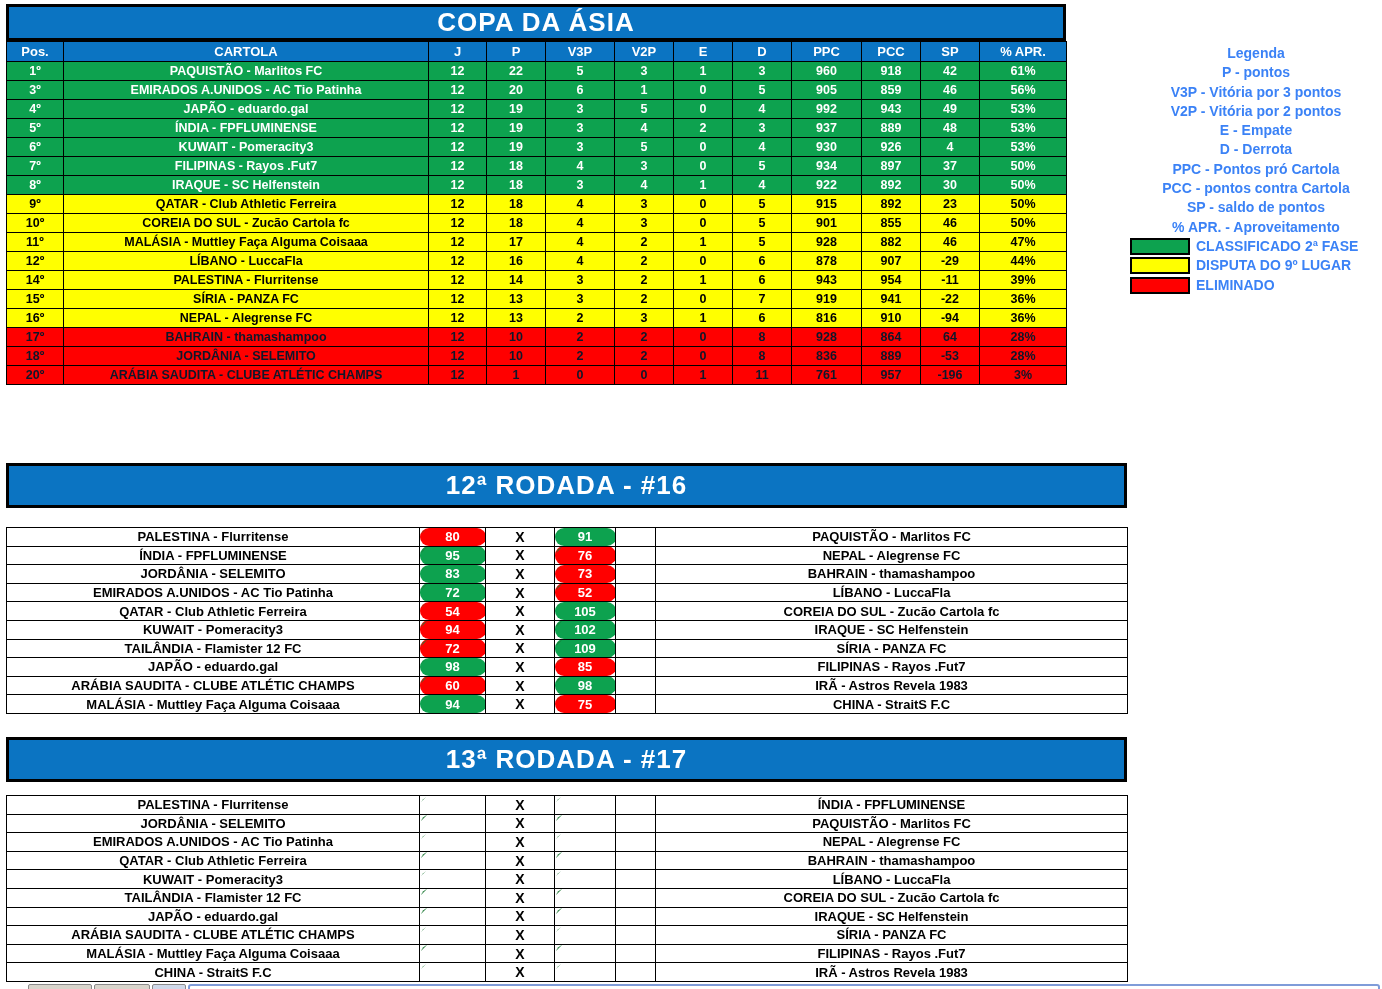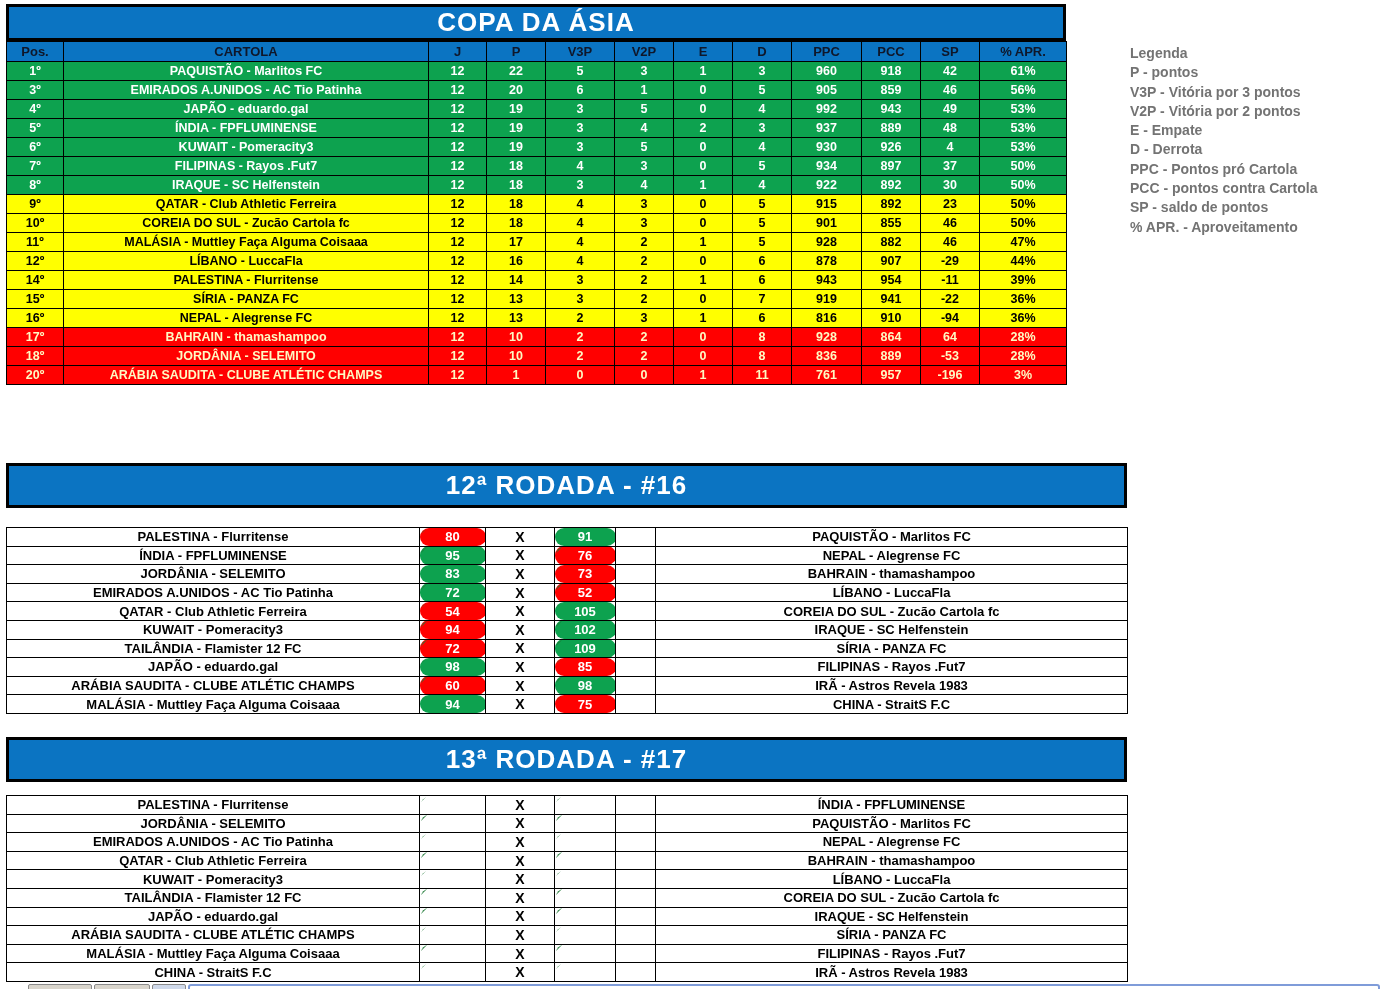--- a/index.html
+++ b/index.html
@@ -17,26 +17,26 @@
   #round-banner-0{left:6px;top:463px;width:1121px;height:45px;}
   #round-banner-1{left:6px;top:737px;width:1121px;height:45px;}
   
   #standings-table{
     position:absolute;left:6px;top:41px;width:1060px;border-collapse:collapse;table-layout:fixed;
   }
   #standings-table th,#standings-table td{
     border:1px solid #000;text-align:center;padding:0 2px;height:19px;
     font-size:12.5px;font-weight:700;white-space:nowrap;overflow:hidden;box-sizing:border-box;
   }
-  #standings-table th{background:var(--blue);color:#0f172a;height:20px;font-size:13px;}
+  #standings-table th{background:var(--blue);color:#ffffff;height:20px;font-size:13px;}
   tr.st-green td{background:var(--green);color:#fff;}
   tr.st-yellow td{background:var(--yellow);color:#000;}
-  tr.st-red td{background:var(--red);color:#fef9c3;}
+  tr.st-red td{background:var(--red);color:#0f172a;}
   
-  #legend{position:absolute;left:1130px;top:44px;width:252px;color:#737373;}
+  #legend{position:absolute;left:1130px;top:44px;width:252px;color:#3b82f6;text-align:center;}
   .legend-line{font-size:14px;line-height:19.3px;white-space:nowrap;font-weight:700;}
   .legend-status-row{display:flex;align-items:center;height:19.3px;}
   .sw{width:60px;height:17px;border:2px solid #000;margin-right:6px;box-sizing:border-box;flex:0 0 auto;}
   .sw-green{background:var(--green);}
   .sw-yellow{background:var(--yellow);}
   .sw-red{background:var(--red);}
   
   .matches-table{
     position:absolute;left:6px;width:1121px;border-collapse:collapse;table-layout:fixed;
   }
@@ -352,20 +352,34 @@
         <div class="legend-line">P - pontos</div>
         <div class="legend-line">V3P - Vitória por 3 pontos</div>
         <div class="legend-line">V2P - Vitória por 2 pontos</div>
         <div class="legend-line">E - Empate</div>
         <div class="legend-line">D - Derrota</div>
         <div class="legend-line">PPC - Pontos pró Cartola</div>
         <div class="legend-line">PCC - pontos contra Cartola</div>
         <div class="legend-line">SP - saldo de pontos</div>
         <div class="legend-line">% APR. - Aproveitamento</div>
       </div>
+    <div id="legend-statuses">
+        <div class="legend-status-row">
+          <span class="sw sw-green"></span>
+          <span class="legend-line">CLASSIFICADO 2ª FASE</span>
+        </div>
+        <div class="legend-status-row">
+          <span class="sw sw-yellow"></span>
+          <span class="legend-line">DISPUTA DO 9º LUGAR</span>
+        </div>
+        <div class="legend-status-row">
+          <span class="sw sw-red"></span>
+          <span class="legend-line">ELIMINADO</span>
+        </div>
+      </div>
   </div>
 
   <div id="round-banner-0" class="banner">12ª RODADA - #16</div>
 
   <table id="matches-table-0" class="matches-table">
     <colgroup>
       <col style="width:413px">
         <col style="width:66px">
         <col style="width:69px">
       <col style="width:61px">

